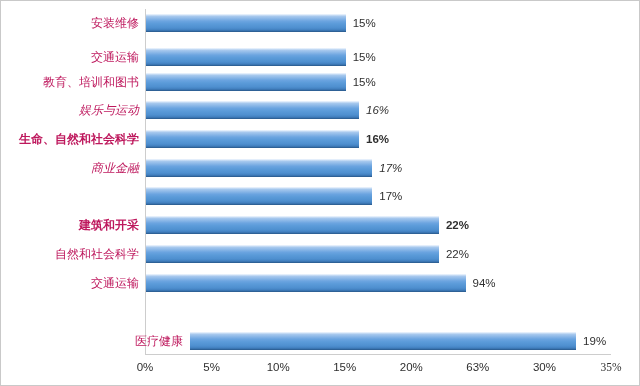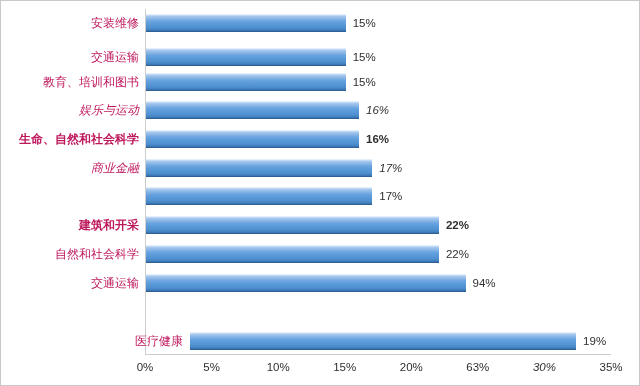--- a/index.html
+++ b/index.html
@@ -202,17 +202,17 @@
       </div>
     </div>
 
   <div class="xaxis">
       <div class="xtick" style="left: 144px;">0%</div>
       <div class="xtick" style="left: 210.571px;">5%</div>
       <div class="xtick" style="left: 277.143px;">10%</div>
       <div class="xtick" style="left: 343.714px;">15%</div>
       <div class="xtick" style="left: 410.286px;">20%</div>
       <div class="xtick" style="left: 476.857px;">63%</div>
-      <div class="xtick" style="left: 543.429px; font-style: italic;">30%</div>
-      <div class="xtick" style="left: 610px;">35%</div>
+      <div class="xtick" style="left: 543.429px;">30%</div>
+      <div class="xtick" style="left: 610px; font-family: Liberation Serif, serif;">35%</div>
     </div>
 
 </div>
 
 </body></html>

